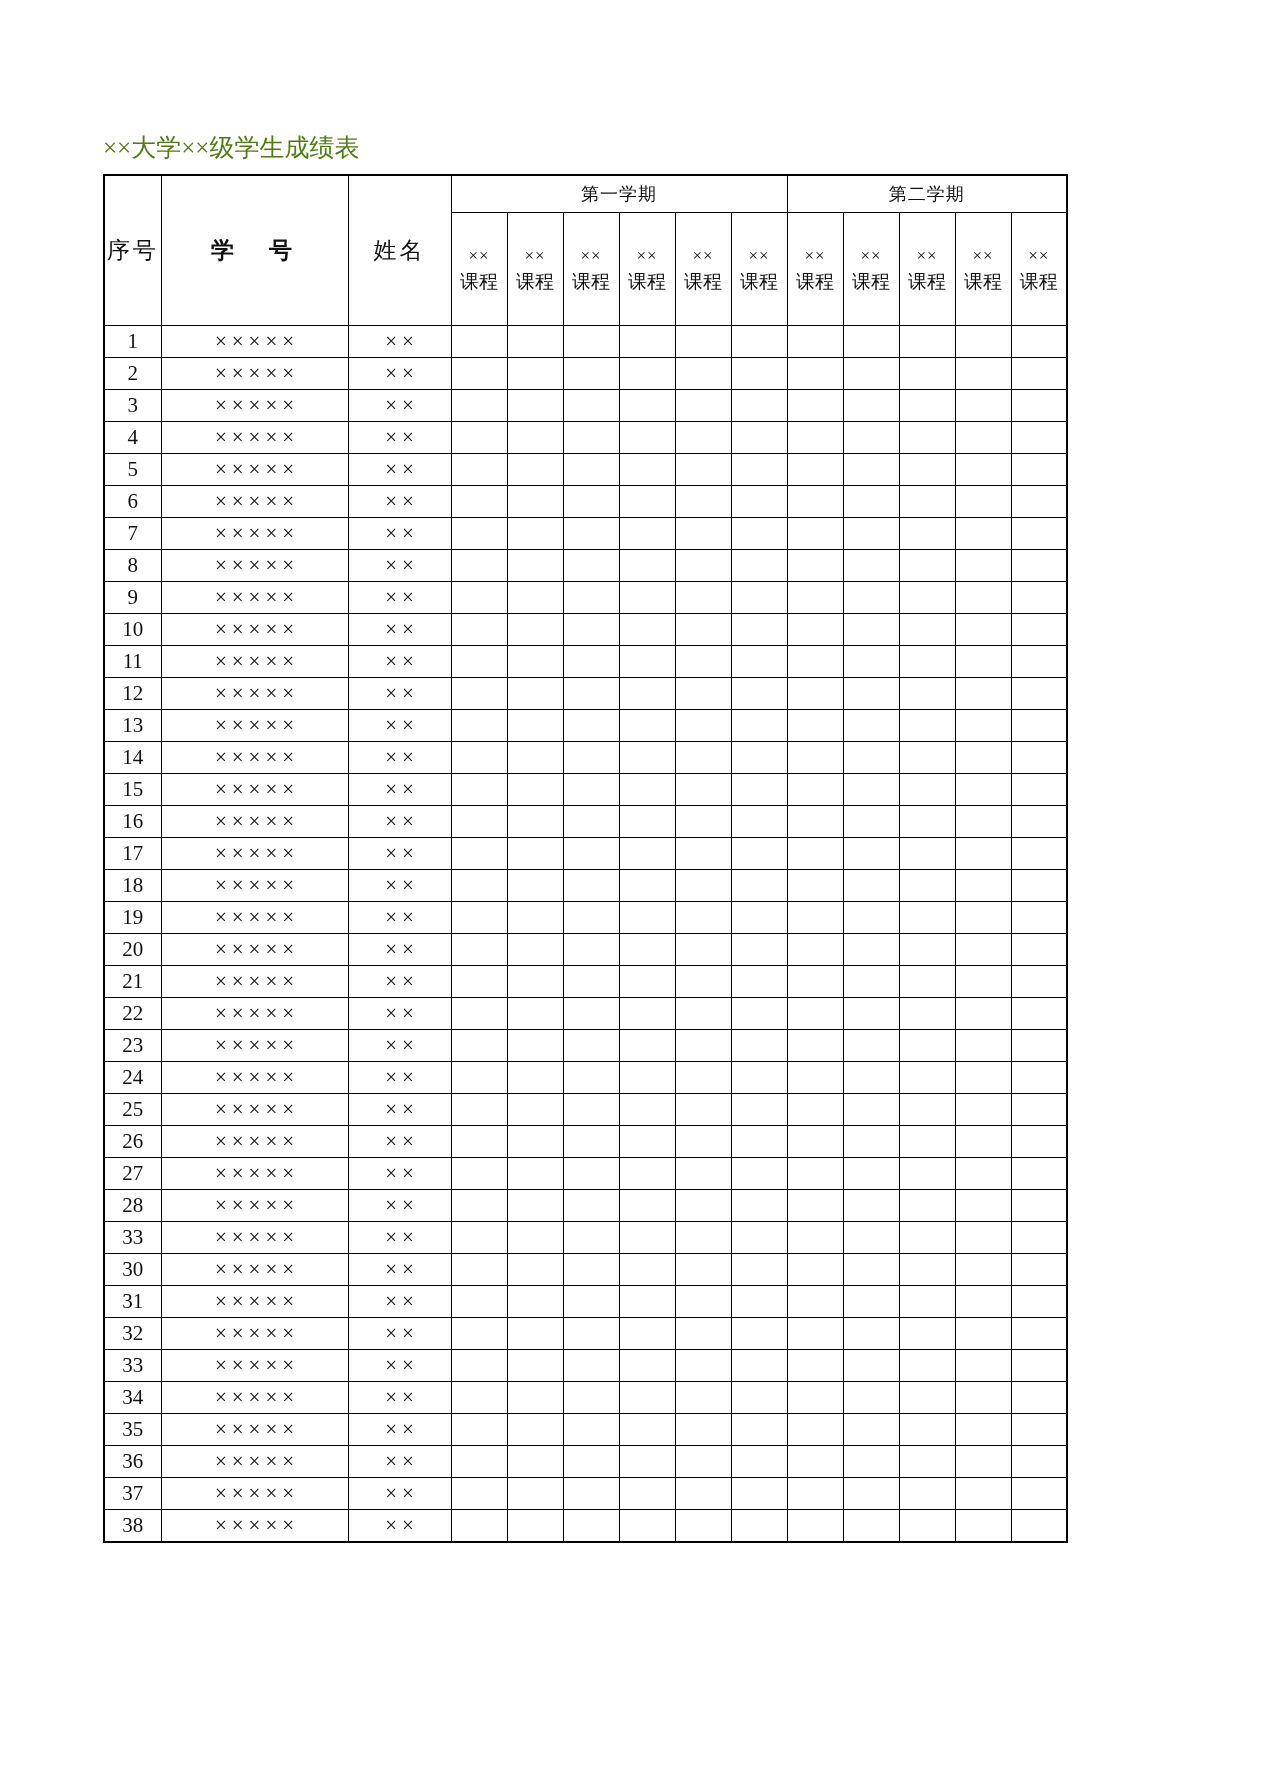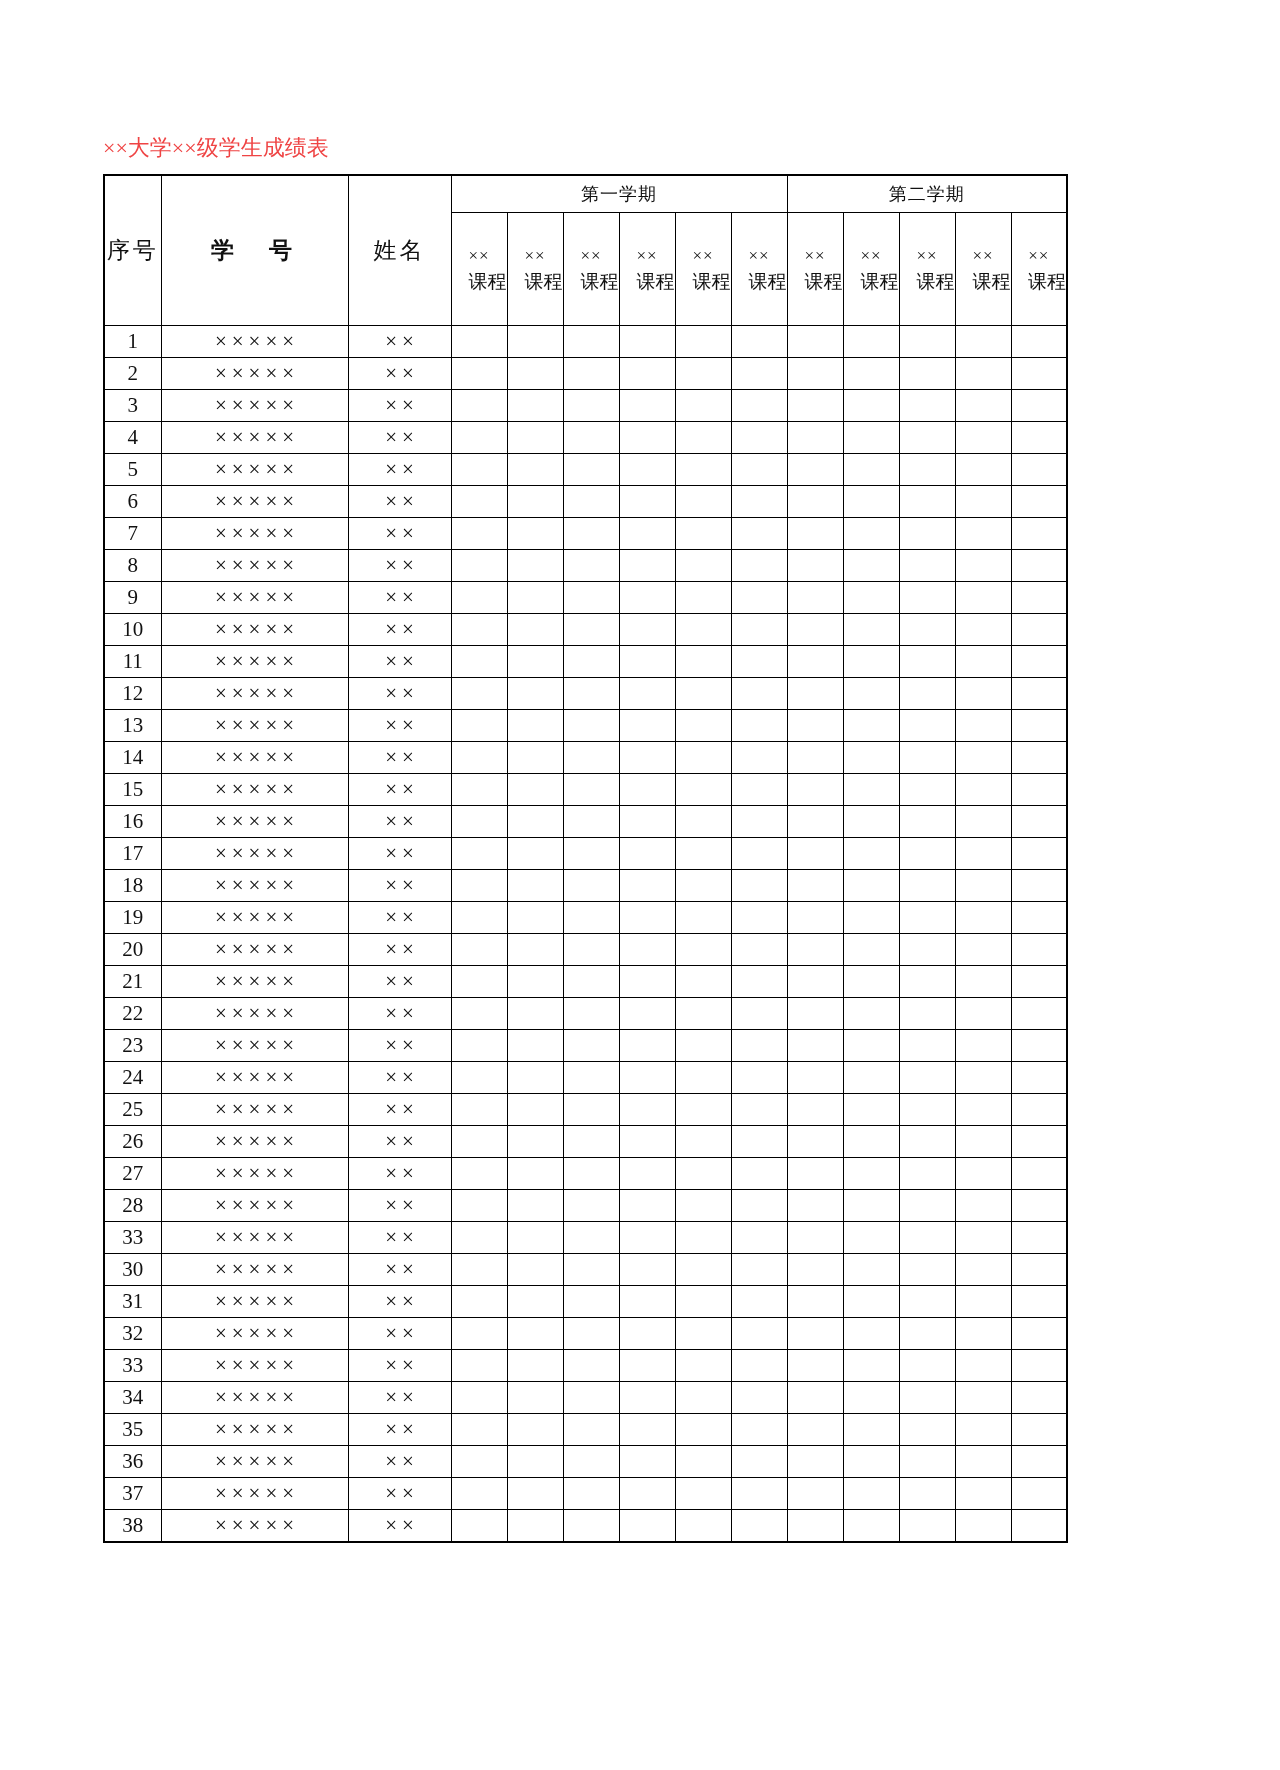--- a/index.html
+++ b/index.html
@@ -24,25 +24,25 @@
   }
 
   .doc-body {
     position: absolute;
     left: 103px;
     top: 131px;
     width: 960px;
   }
 
   .heading-line {
-    font-size: 22px;
+    font-size: 25px;
     line-height: 33px;
     letter-spacing: 0px;
     white-space: pre;
-    color: #ef4444;
+    color: #4d7c0f;
   }
 
   .heading-line.second {
     margin-top: 2px;
   }
 
   table.grades {
     border-collapse: collapse;
     table-layout: fixed;
     width: 960px;
@@ -96,21 +96,20 @@
     display: block;
     white-space: nowrap;
   }
   .course-head .ln.marks {
     letter-spacing: 1px;
     font-size: 17px;
   }
   .course-head .ln.word {
     letter-spacing: 0px;
     font-size: 19px;
-    text-align: right;
   }
 
   
   tr.data-row td {
     height: 31px;
     font-size: 21px;
     line-height: 31px;
   }
   td.cell-idx {
     font-size: 21px;

